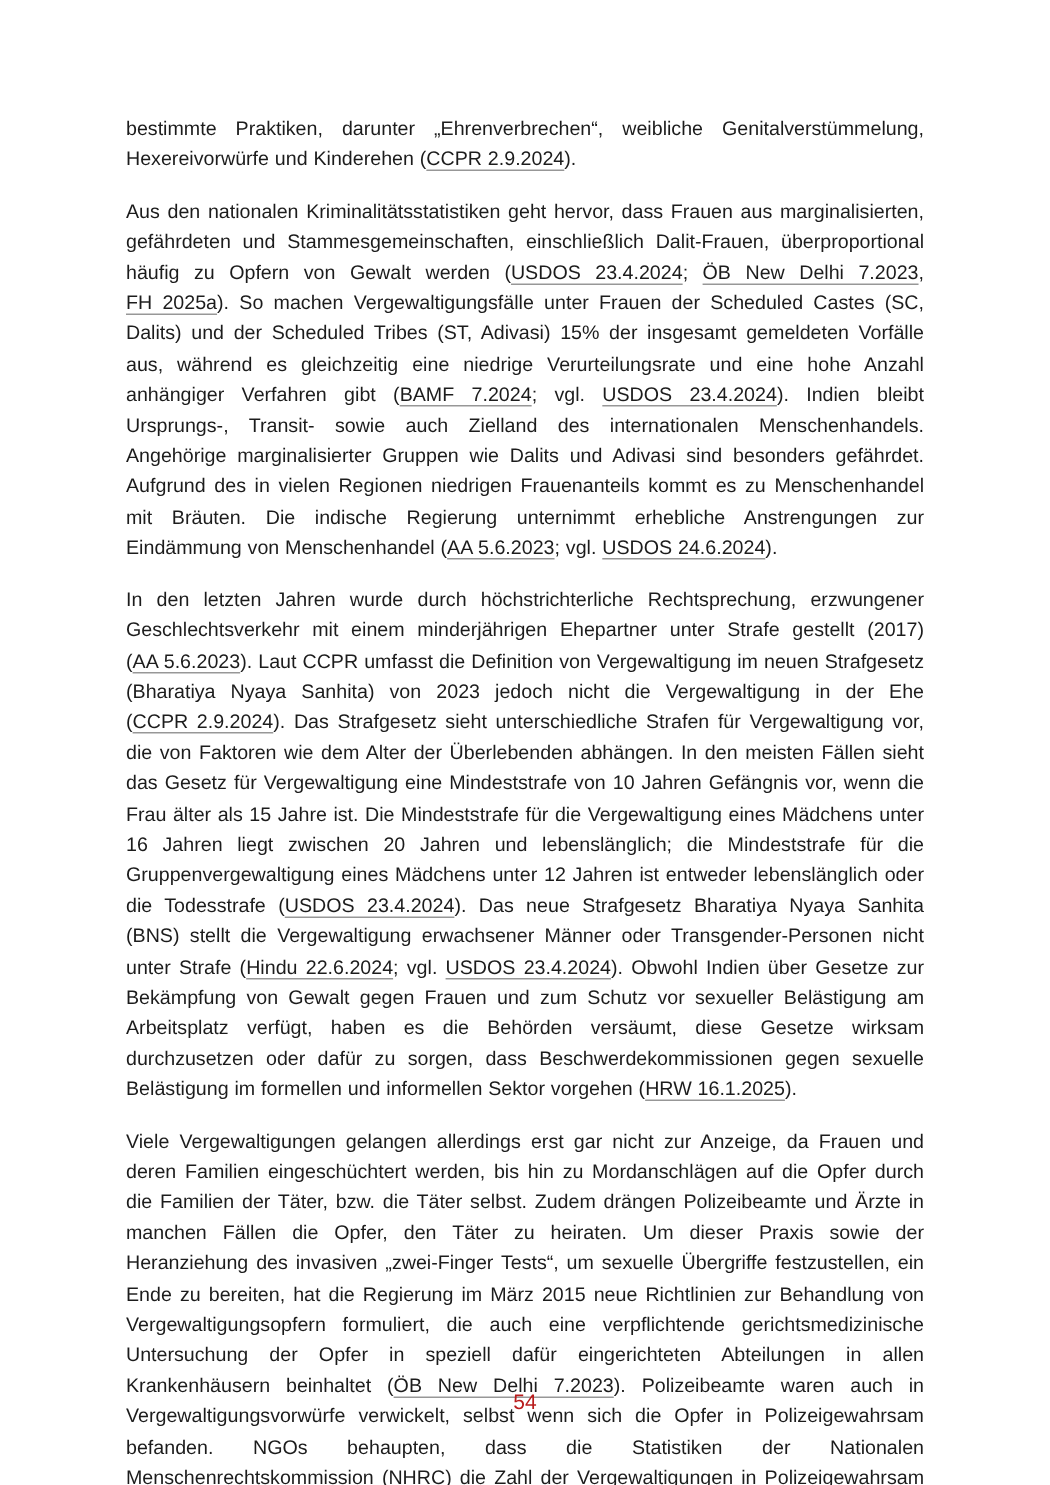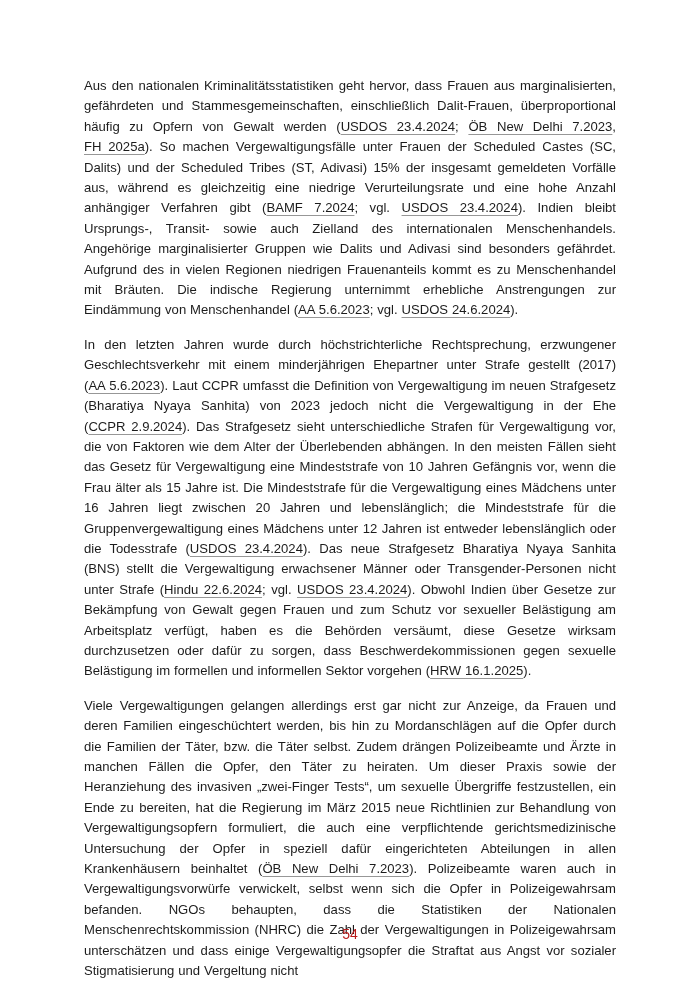--- a/index.html
+++ b/index.html
@@ -57,18 +57,19 @@
     text-align: center;
     font-size: 14px;
     color: #b91c1c;
   }
 </style>
 </head>
 <body>
 
 <div class="page">
   <main class="body-text">
+      <p class="para"><span>bestimmte Praktiken, darunter „Ehrenverbrechen“, weibliche Genitalverstümmelung, Hexereivorwürfe und Kinderehen (</span><span class="citation">CCPR 2.9.2024</span><span>).</span></p>
       <p class="para"><span>Aus den nationalen Kriminalitätsstatistiken geht hervor, dass Frauen aus marginalisierten, gefährdeten und Stammesgemeinschaften, einschließlich Dalit-Frauen, überproportional häufig zu Opfern von Gewalt werden (</span><span class="citation">USDOS 23.4.2024</span><span>; </span><span class="citation">ÖB New Delhi 7.2023</span><span>, </span><span class="citation">FH 2025a</span><span>). So machen Vergewaltigungsfälle unter Frauen der </span><span class="b">Scheduled Castes</span><span> (SC, Dalits) und der </span><span class="b">Scheduled Tribes</span><span> (ST, Adivasi) 15% der insgesamt gemeldeten Vorfälle aus, während es gleichzeitig eine niedrige Verurteilungsrate und eine hohe Anzahl anhängiger Verfahren gibt (</span><span class="citation">BAMF 7.2024</span><span>; vgl. </span><span class="citation">USDOS 23.4.2024</span><span>). Indien bleibt Ursprungs-, Transit- sowie auch Zielland des internationalen Menschenhandels. Angehörige marginalisierter Gruppen wie Dalits und Adivasi sind besonders gefährdet. Aufgrund des in vielen Regionen niedrigen Frauenanteils kommt es zu Menschenhandel mit Bräuten. Die indische Regierung unternimmt erhebliche Anstrengungen zur Eindämmung von Menschenhandel (</span><span class="citation">AA 5.6.2023</span><span>; vgl. </span><span class="citation">USDOS 24.6.2024</span><span>).</span></p>
       <p class="para"><span>In den letzten Jahren wurde durch höchstrichterliche Rechtsprechung, erzwungener Geschlechtsverkehr mit einem minderjährigen Ehepartner unter Strafe gestellt (2017)(</span><span class="citation">AA 5.6.2023</span><span>). Laut CCPR umfasst die Definition von Vergewaltigung im neuen Strafgesetz (Bharatiya Nyaya Sanhita) von 2023 jedoch nicht die Vergewaltigung in der Ehe (</span><span class="citation">CCPR 2.9.2024</span><span>). Das Strafgesetz sieht unterschiedliche Strafen für Vergewaltigung vor, die von Faktoren wie dem Alter der Überlebenden abhängen. In den meisten Fällen sieht das Gesetz für Vergewaltigung eine Mindeststrafe von 10 Jahren Gefängnis vor, wenn die Frau älter als 15 Jahre ist. Die Mindeststrafe für die Vergewaltigung eines Mädchens unter 16 Jahren liegt zwischen 20 Jahren und lebenslänglich; die Mindeststrafe für die Gruppenvergewaltigung eines Mädchens unter 12 Jahren ist entweder lebenslänglich oder die Todesstrafe (</span><span class="citation">USDOS 23.4.2024</span><span>). Das neue Strafgesetz Bharatiya Nyaya Sanhita (BNS) stellt die Vergewaltigung erwachsener Männer oder Transgender-Personen nicht unter Strafe (</span><span class="citation">Hindu 22.6.2024</span><span>; vgl. </span><span class="citation">USDOS 23.4.2024</span><span>). Obwohl Indien über Gesetze zur Bekämpfung von Gewalt gegen Frauen und zum Schutz vor sexueller Belästigung am Arbeitsplatz verfügt, haben es die Behörden versäumt, diese Gesetze wirksam durchzusetzen oder dafür zu sorgen, dass Beschwerdekommissionen gegen sexuelle Belästigung im formellen und informellen Sektor vorgehen (</span><span class="citation">HRW 16.1.2025</span><span>).</span></p>
       <p class="para"><span>Viele Vergewaltigungen gelangen allerdings erst gar nicht zur Anzeige, da Frauen und deren Familien eingeschüchtert werden, bis hin zu Mordanschlägen auf die Opfer durch die Familien der Täter, bzw. die Täter selbst. Zudem drängen Polizeibeamte und Ärzte in manchen Fällen die Opfer, den Täter zu heiraten. Um dieser Praxis sowie der Heranziehung des invasiven „zwei-Finger Tests“, um sexuelle Übergriffe festzustellen, ein Ende zu bereiten, hat die Regierung im März 2015 neue Richtlinien zur Behandlung von Vergewaltigungsopfern formuliert, die auch eine verpflichtende gerichtsmedizinische Untersuchung der Opfer in speziell dafür eingerichteten Abteilungen in allen Krankenhäusern beinhaltet (</span><span class="citation">ÖB New Delhi 7.2023</span><span>). Polizeibeamte waren auch in Vergewaltigungsvorwürfe verwickelt, selbst wenn sich die Opfer in Polizeigewahrsam befanden. NGOs behaupten, dass die Statistiken der Nationalen Menschenrechtskommission (NHRC) die Zahl der Vergewaltigungen in Polizeigewahrsam unterschätzen und dass einige Vergewaltigungsopfer die Straftat aus Angst vor sozialer Stigmatisierung und Vergeltung nicht</span></p>
     </main>
   <div class="page-footer">54</div>
 </div>
 
 </body></html>

